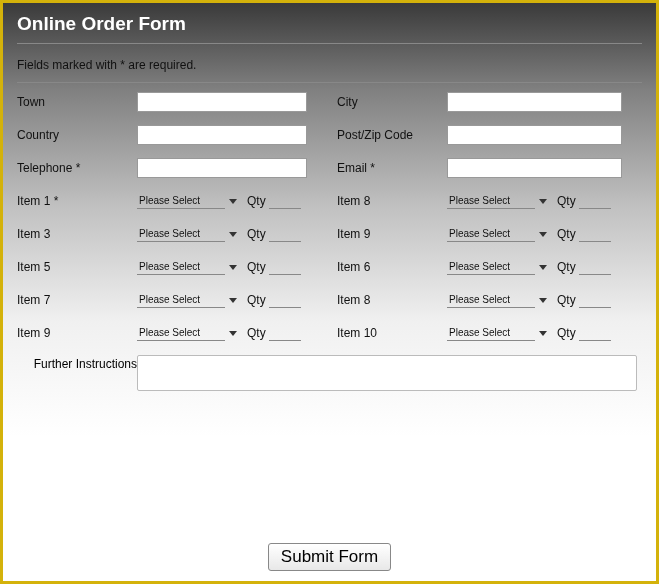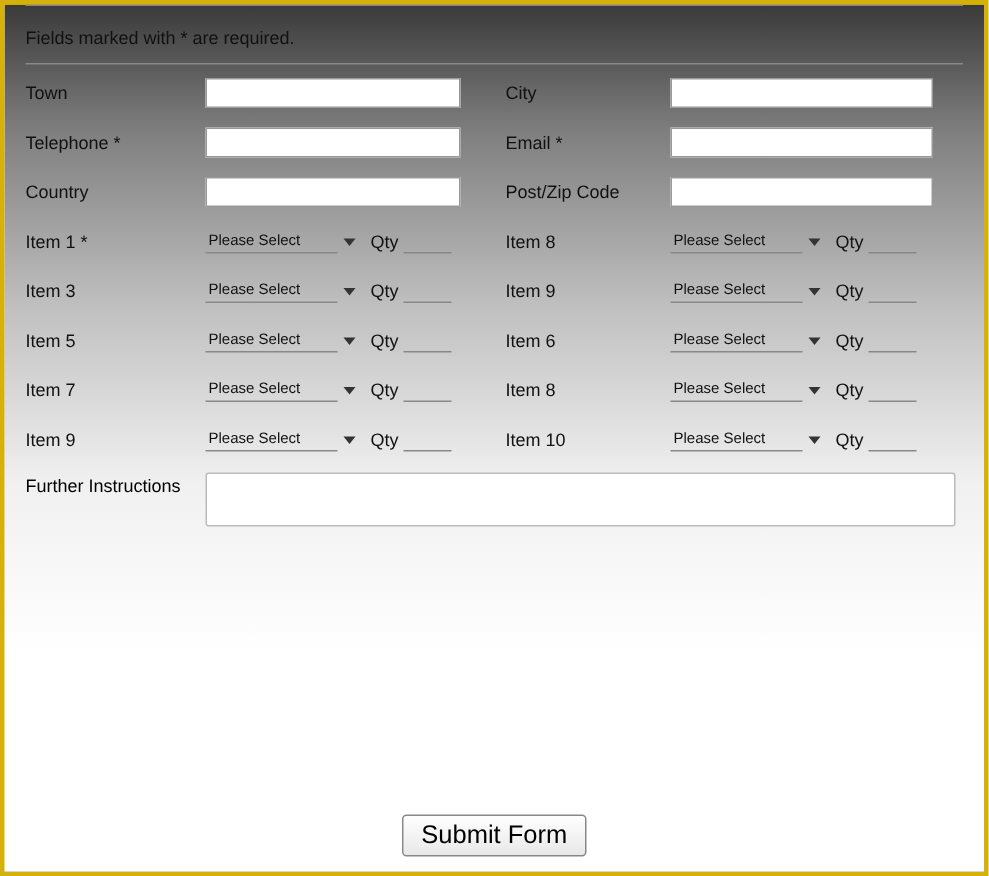--- a/index.html
+++ b/index.html
@@ -100,20 +100,21 @@
     height: 16px;
     border: none;
     border-bottom: 1px solid #888;
     background: transparent;
     font-size: 12px;
   }
   .further-label {
     width: 120px;
     font-size: 12px;
     padding-top: 2px;
+    text-align: right;
   }
   .further-input {
     width: 500px;
     height: 36px;
     border: 1px solid #bbb;
     background: #fff;
     border-radius: 2px;
     resize: none;
   }
   .submit-wrap {
@@ -134,56 +135,59 @@
   .further-row {
     display: flex;
     align-items: flex-start;
     margin-top: 6px;
   }
 </style>
 </head>
 <body>
 
 <div class="frame">
+  <div class="header">
+    <div class="title">Online Order Form</div>
+  </div>
   <div class="divider"></div>
   <div class="required-note">Fields marked with * are required.</div>
   <div class="divider"></div>
 
   <div class="form-body">
 
 
     <div class="row">
       <div class="col-left">
         <div class="label">Town</div>
         <input class="text-input" style="">
       </div>
       <div class="col-right">
         <div class="label-right">City</div>
         <input class="text-input text-input-right" style="">
       </div>
     </div>
 
     <div class="row">
       <div class="col-left">
+        <div class="label">Country</div>
+        <input class="text-input" style="">
+      </div>
+      <div class="col-right">
+        <div class="label-right">Post/Zip Code</div>
+        <input class="text-input text-input-right" style="">
+      </div>
+    </div>
+
+    <div class="row">
+      <div class="col-left">
         <div class="label">Telephone *</div>
         <input class="text-input" style="">
       </div>
       <div class="col-right">
         <div class="label-right">Email *</div>
-        <input class="text-input text-input-right" style="">
-      </div>
-    </div>
-
-    <div class="row">
-      <div class="col-left">
-        <div class="label">Country</div>
-        <input class="text-input" style="">
-      </div>
-      <div class="col-right">
-        <div class="label-right">Post/Zip Code</div>
         <input class="text-input text-input-right" style="">
       </div>
     </div>
 
     <div class="row">
       <div class="col-left">
         <div class="label">Item 1 *</div>
         <div class="select-wrap">
           <span class="select-text">Please Select</span>
           <span class="caret"></span>

